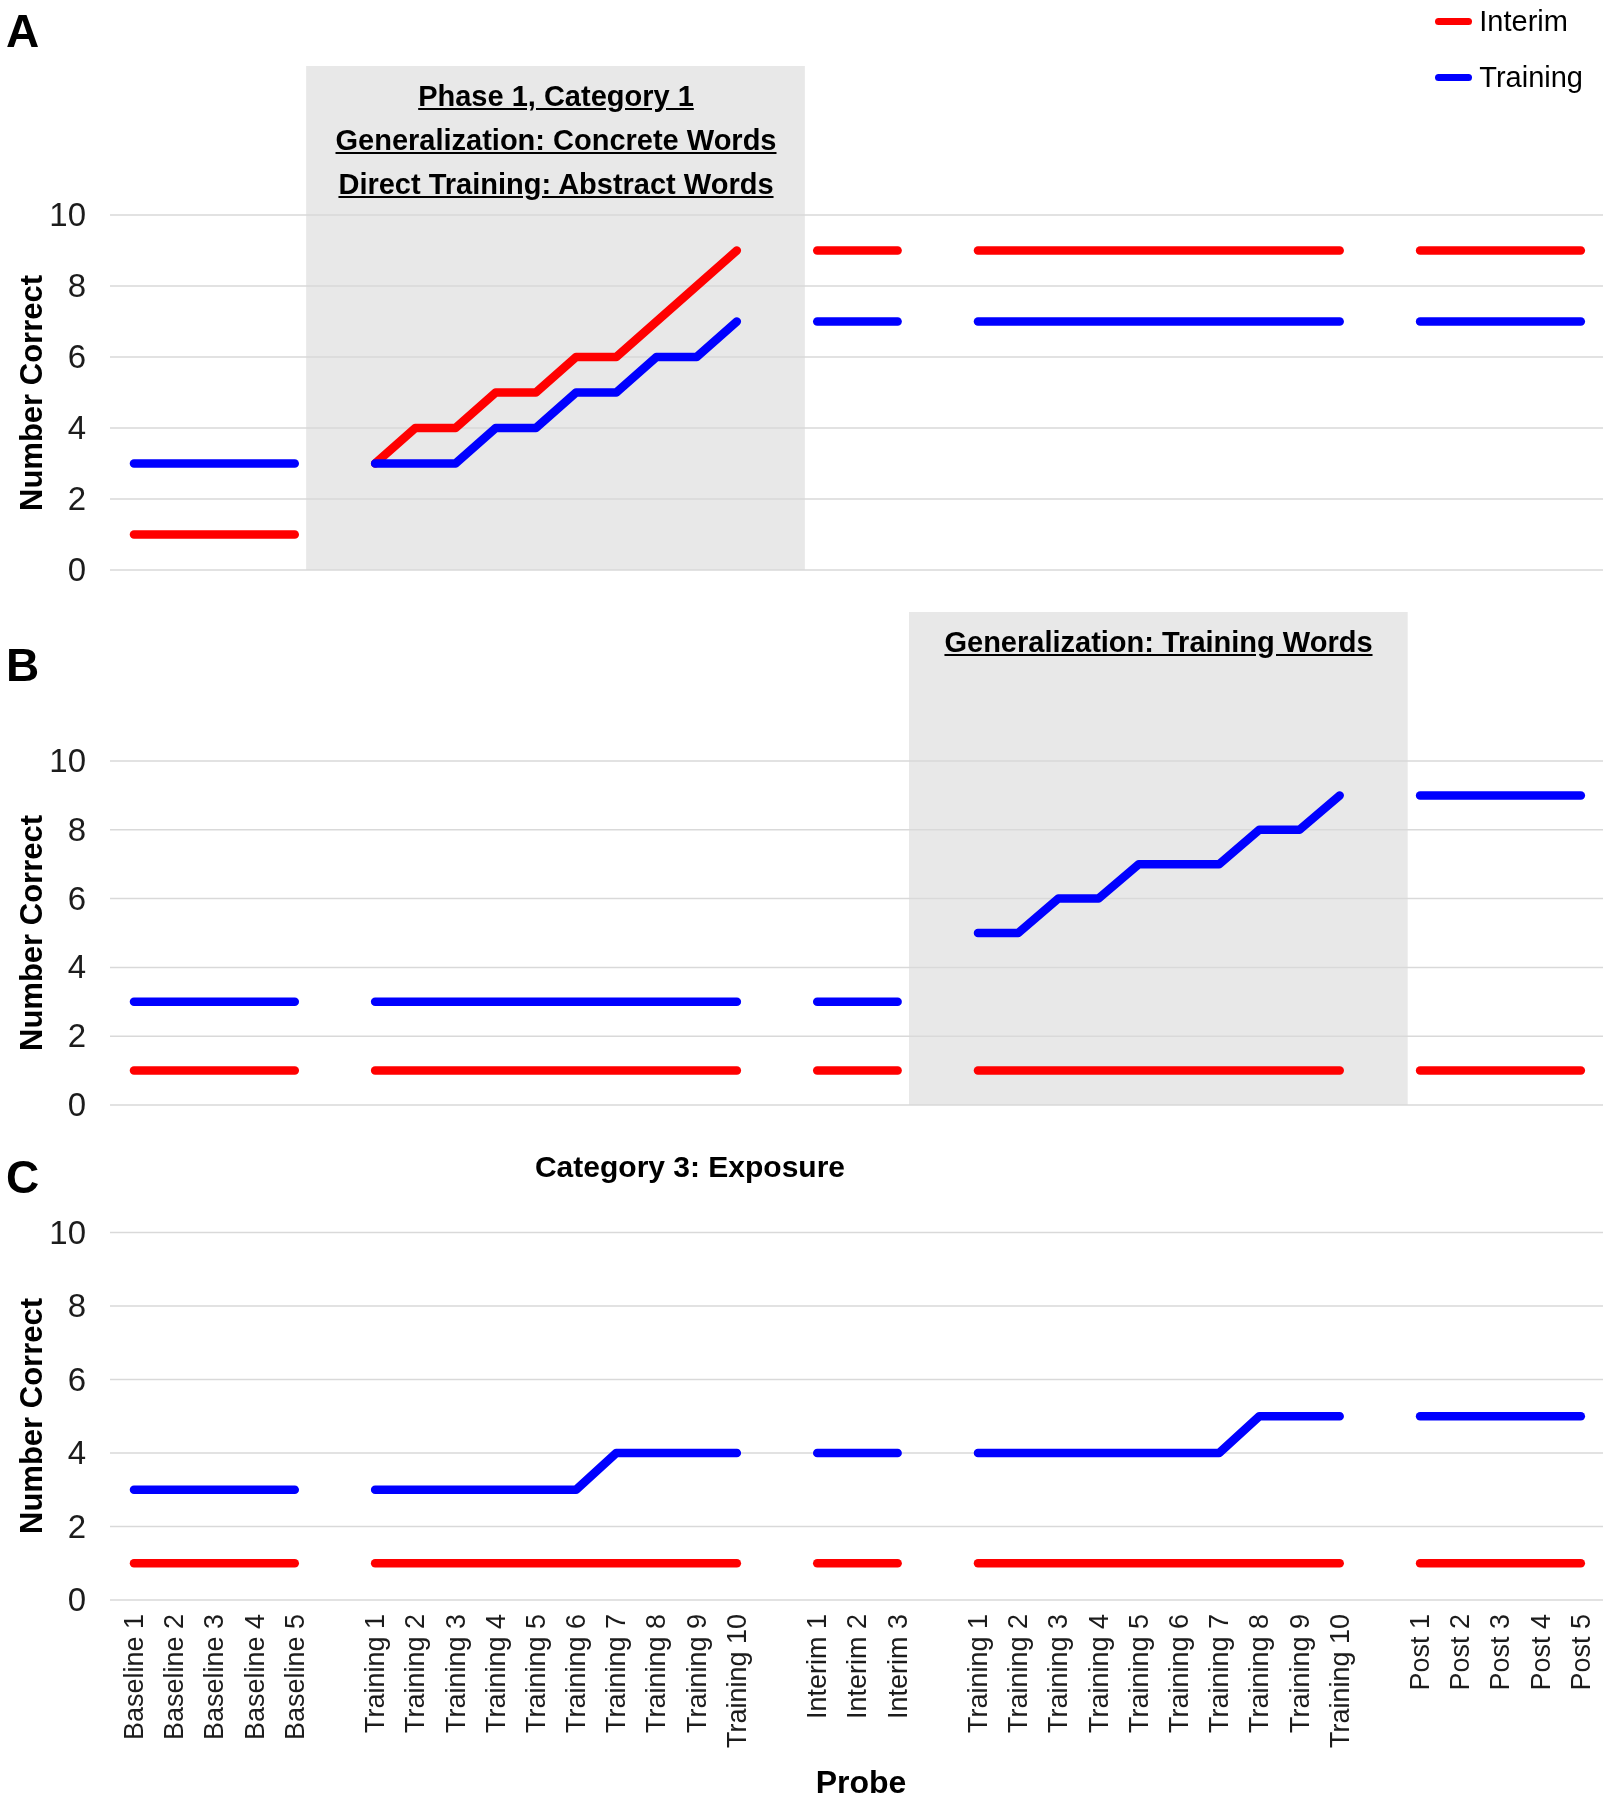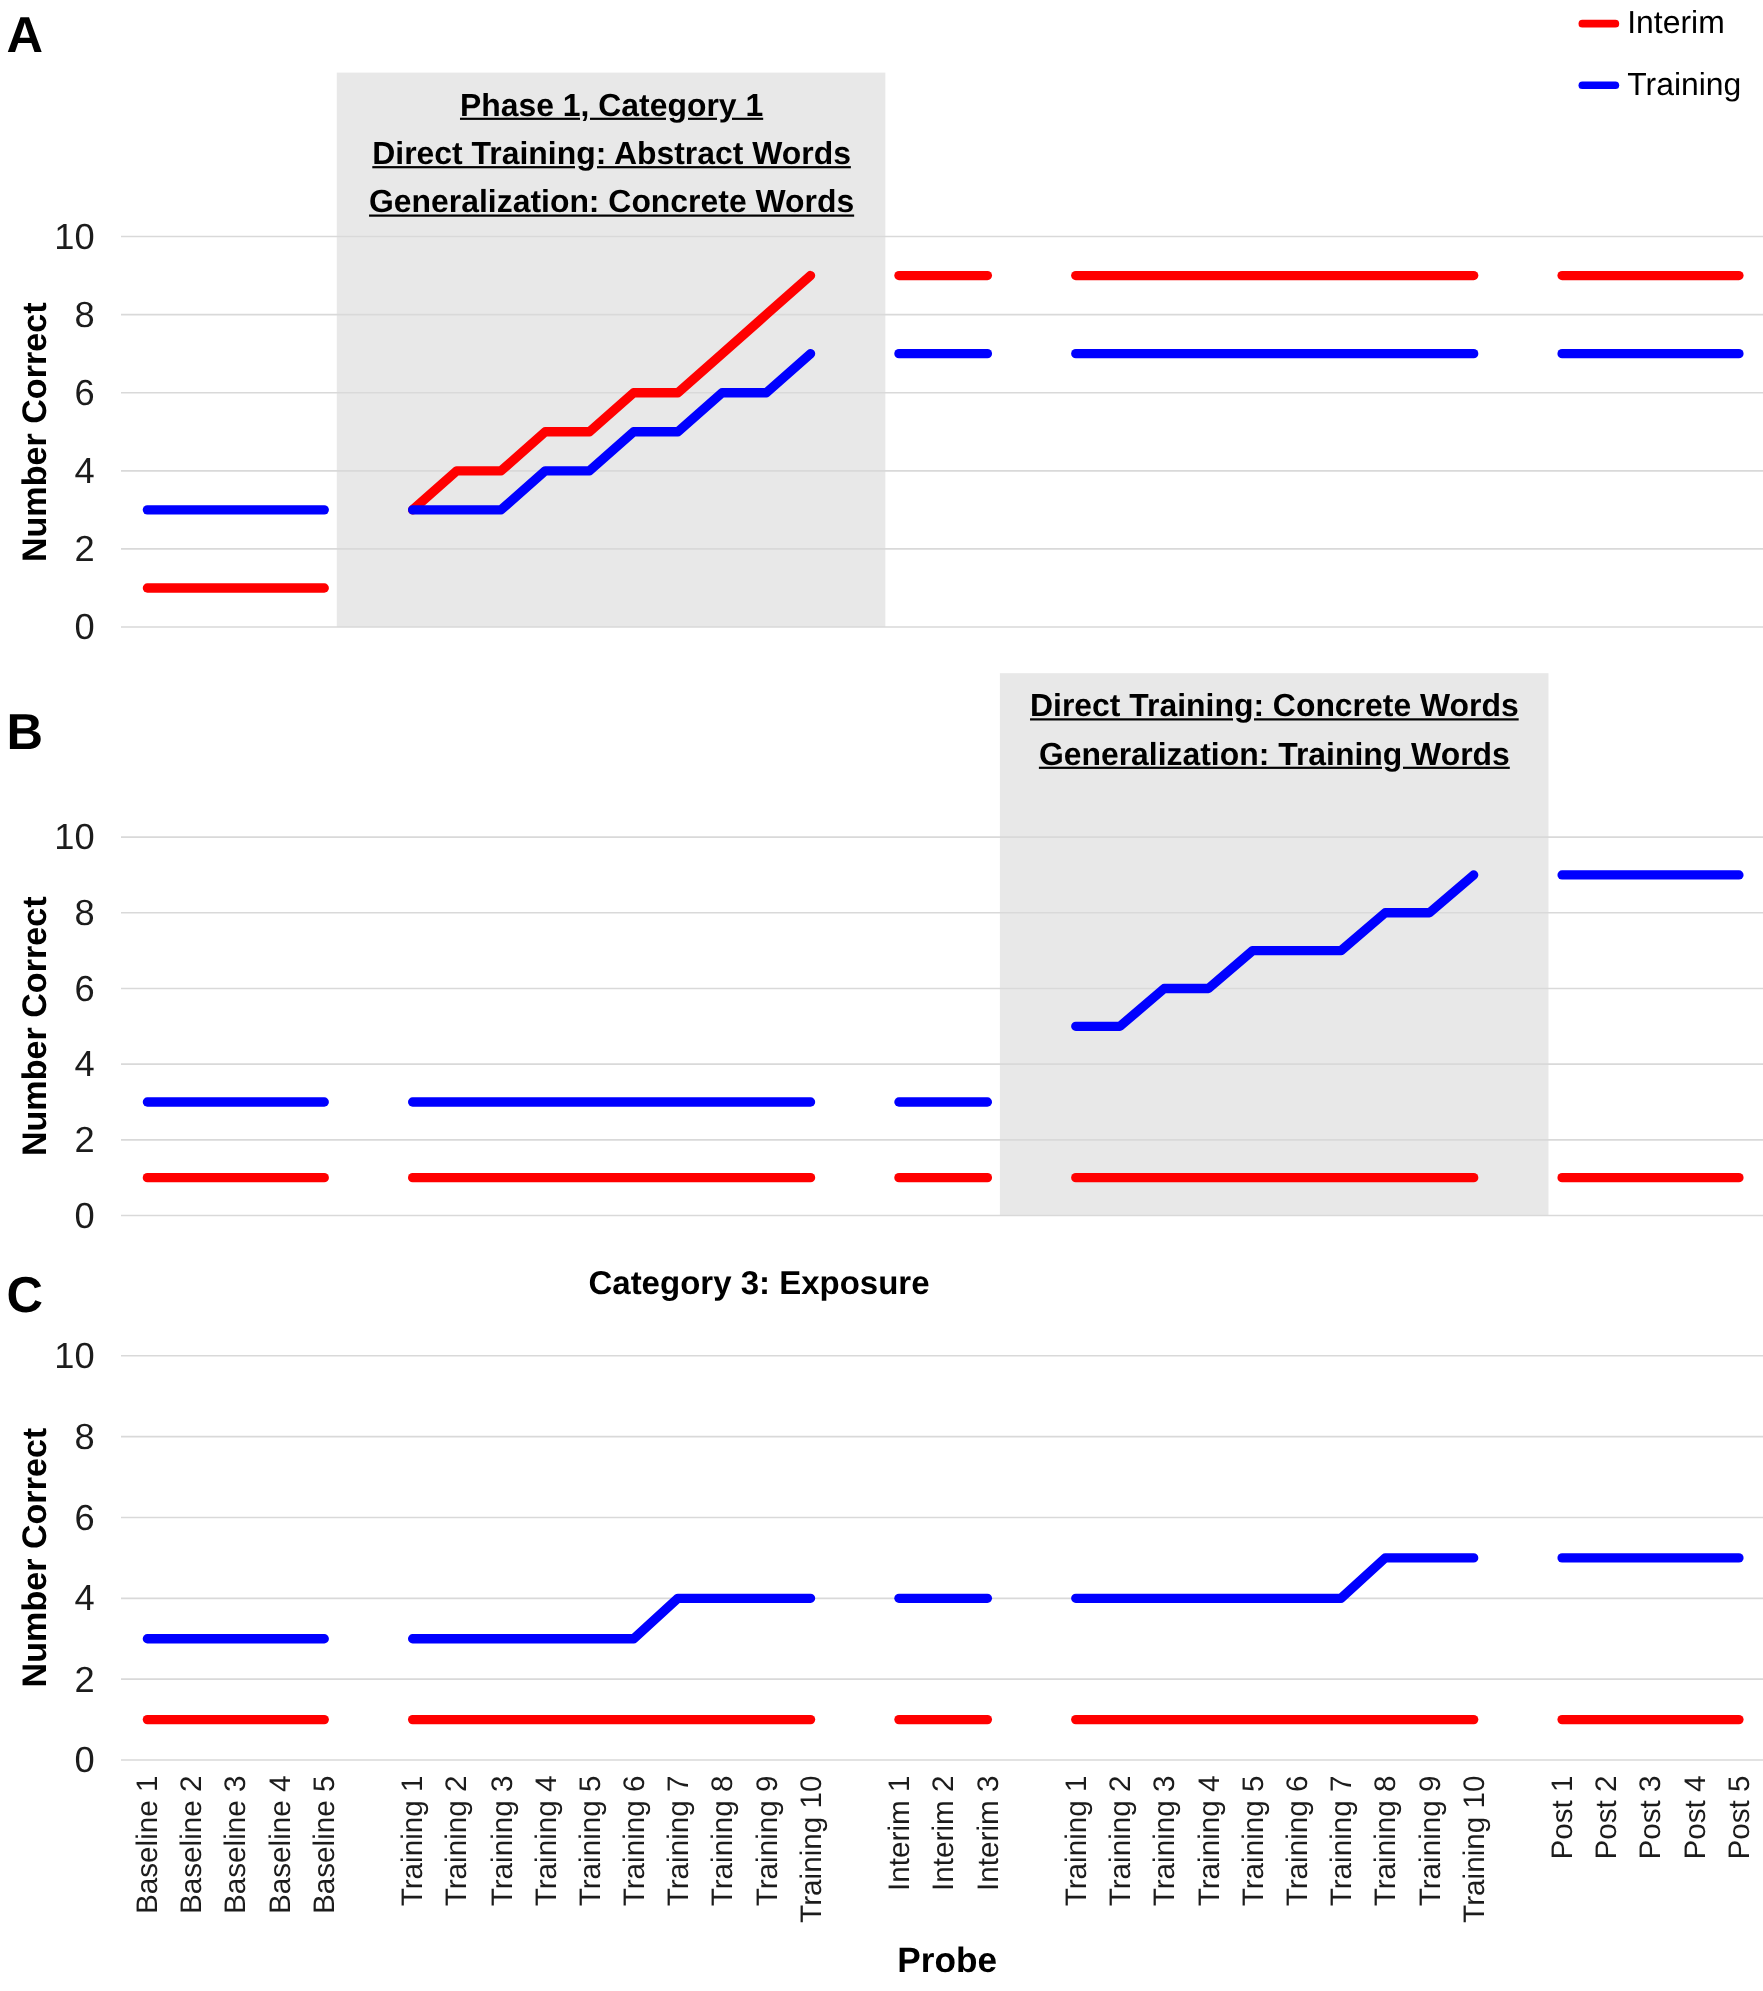--- a/index.html
+++ b/index.html
@@ -107,25 +107,24 @@
       <span class="legend-label">Interim</span>
     </div>
     <div class="legend-row">
       <span class="legend-dash" id="legend-dash-1" style="background: rgb(0, 0, 255);"></span>
       <span class="legend-label">Training</span>
     </div>
   </div>
 
   <div class="box-title" style="left:306px;width:500px;top:74px;">
     <div>Phase 1, Category 1</div>
+    <div>Generalization: Concrete Words</div>
     <div>Direct Training: Abstract Words</div>
-    <div>Generalization: Concrete Words</div>
   </div>
   <div class="box-title" style="left:909px;width:499px;top:620px;">
-    <div>Direct Training: Concrete Words</div>
     <div>Generalization: Training Words</div>
   </div>
 
   <div class="c-title" style="left:440px;width:500px;top:1150px;">Category 3: Exposure</div>
 
   <div class="y-axis-title" style="left:-148px;top:373px;">Number Correct</div>
   <div class="y-axis-title" style="left:-148px;top:913px;">Number Correct</div>
   <div class="y-axis-title" style="left:-148px;top:1396px;">Number Correct</div>
 
   <div id="yticks">

